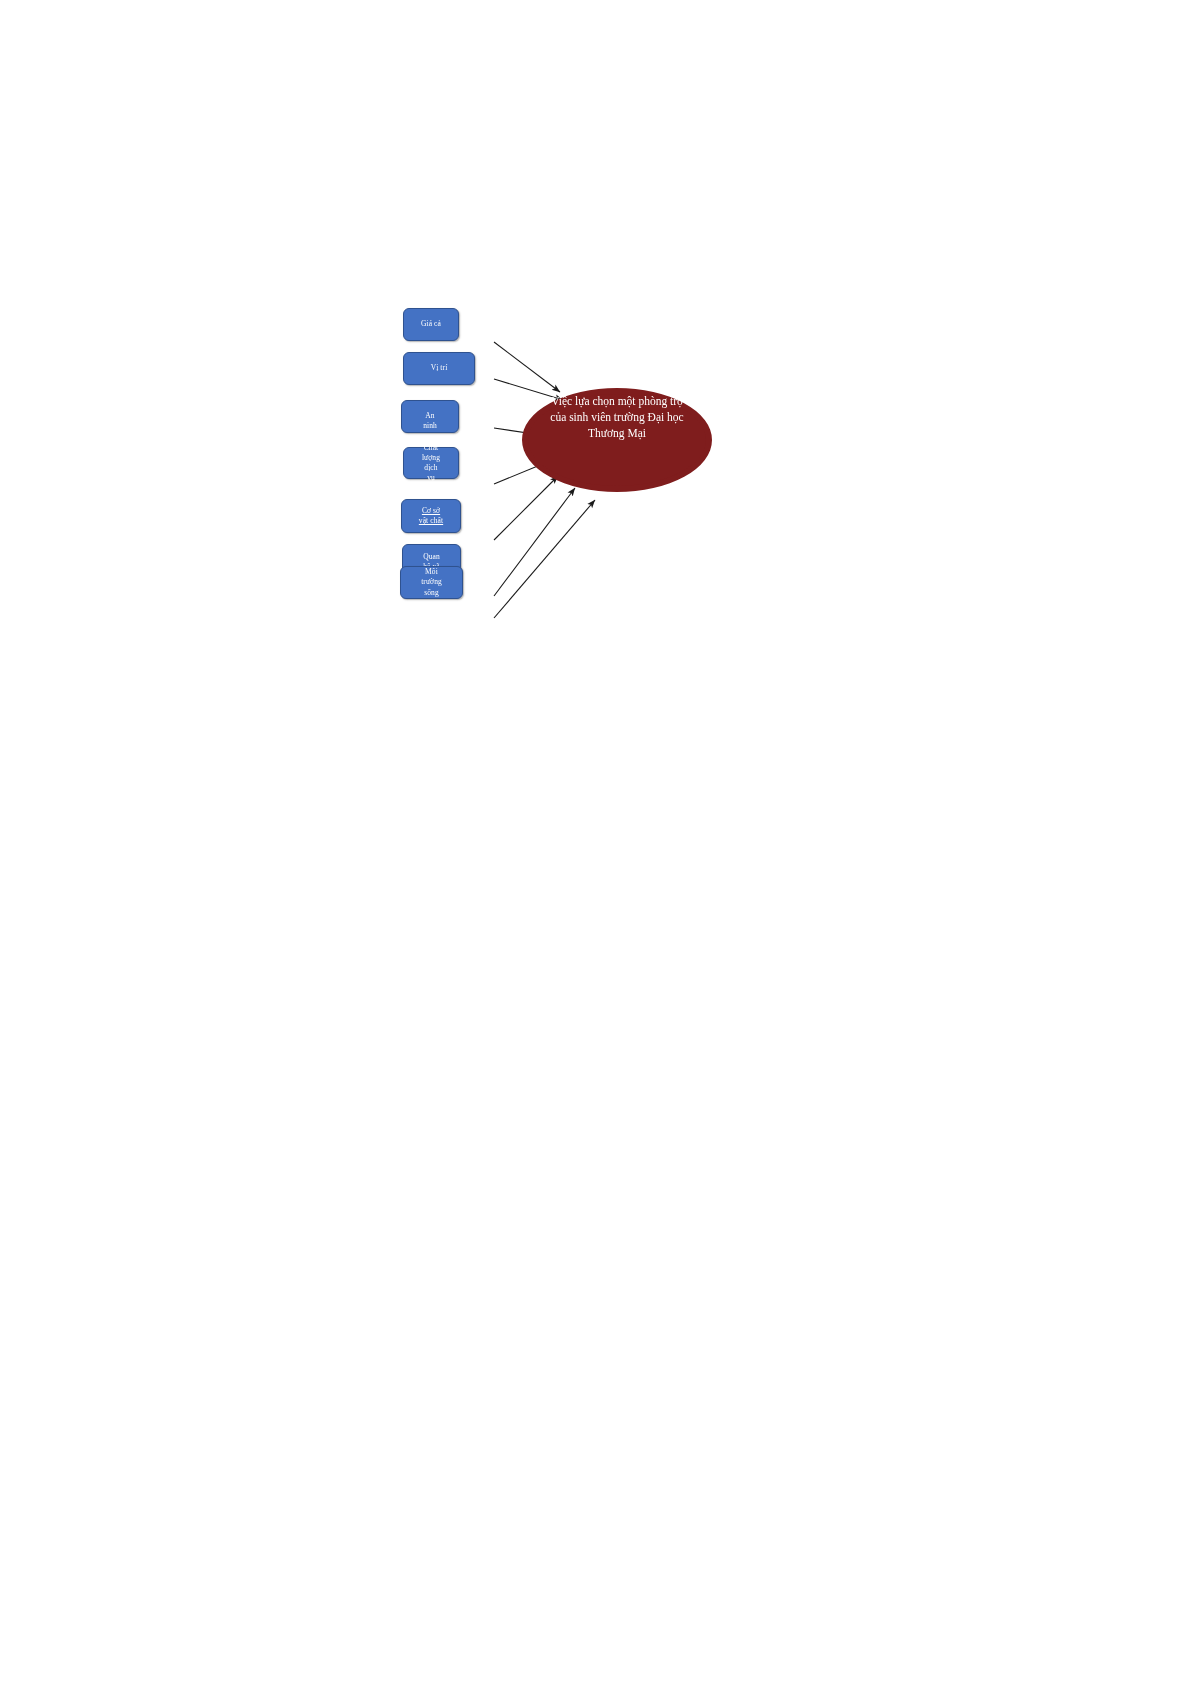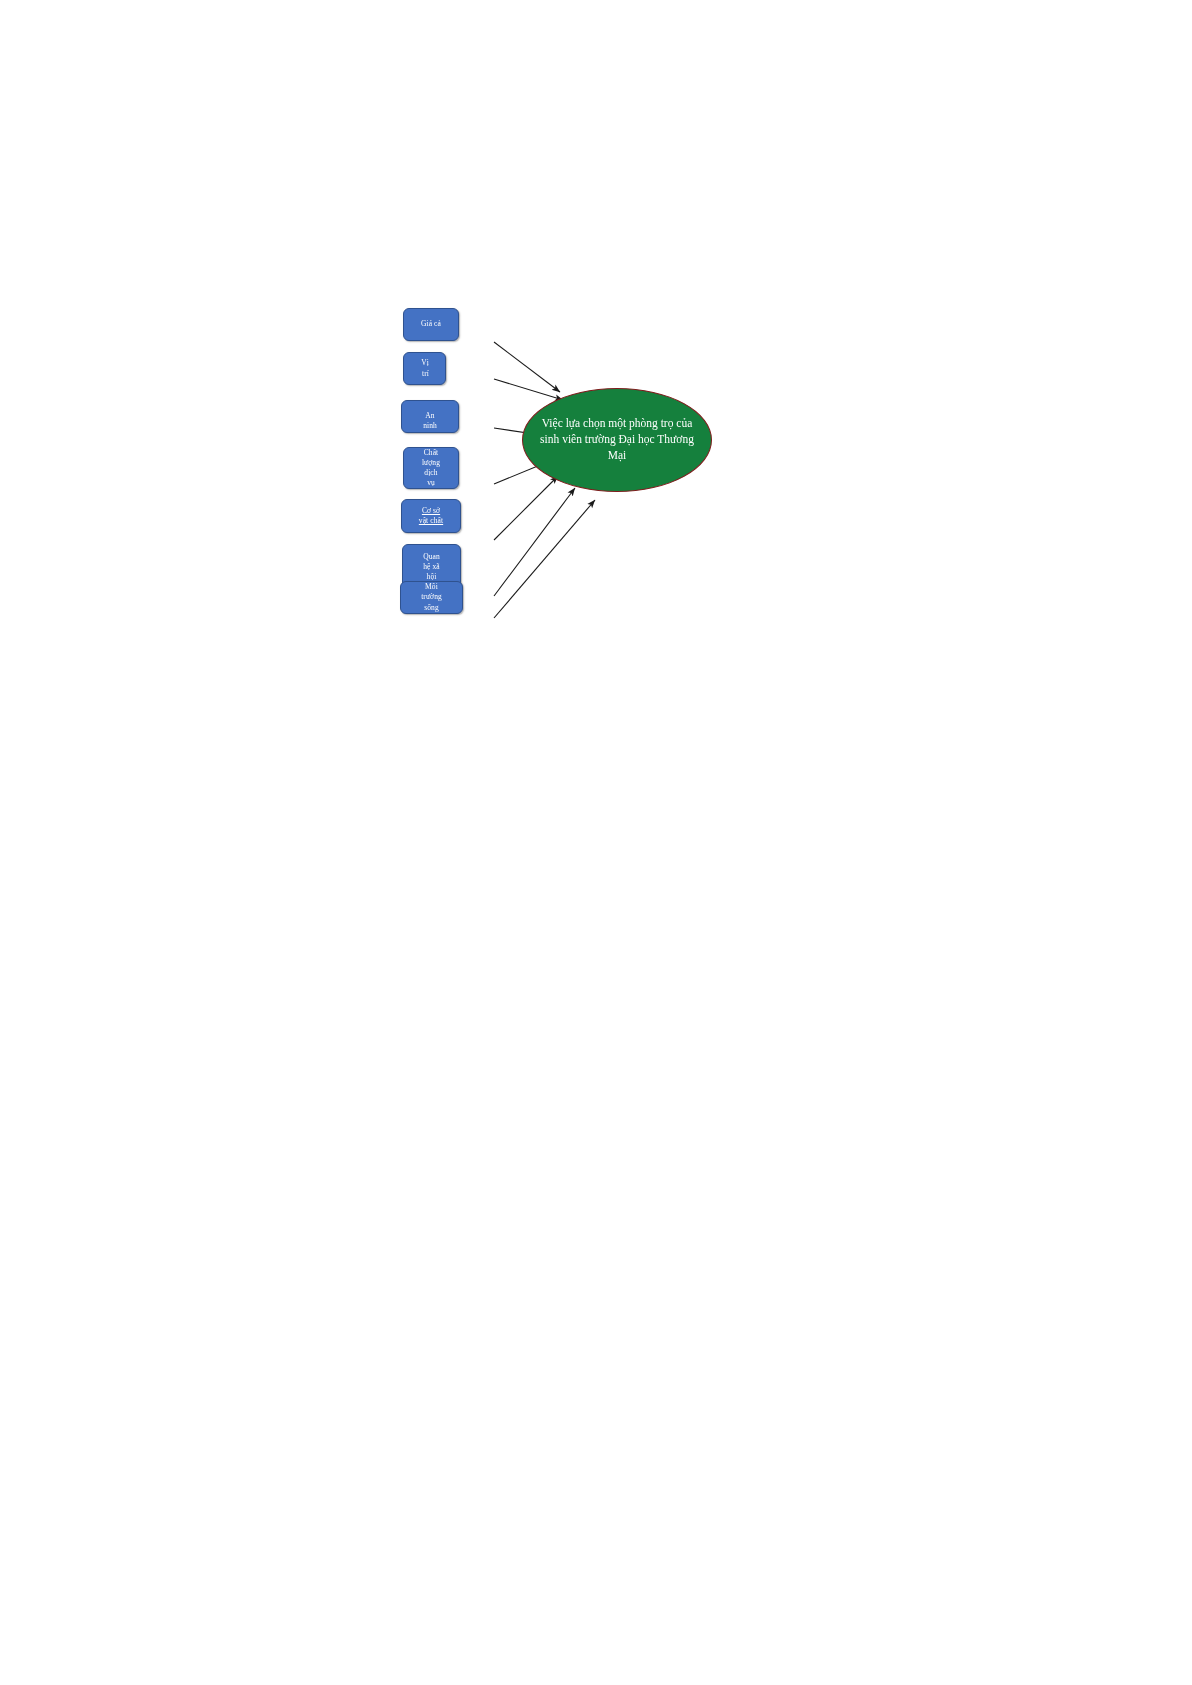--- a/index.html
+++ b/index.html
@@ -47,26 +47,26 @@
     box-shadow: 1px 1px 1.5px rgba(80,80,80,0.45);
     padding: 1px 16px;
   }
   .node-box span {
     display: block;
     width: 100%;
   }
   .ellipse-node {
     position: absolute;
     box-sizing: border-box;
-    background: #15803d;
-    border: 1px solid #7f1d1d;
+    background: #7f1d1d;
+    border: 6px solid #7f1d1d;
     border-radius: 50%;
     color: #ffffff;
     display: flex;
-    align-items: center;
+    align-items: flex-start;
     justify-content: center;
     text-align: center;
     font-size: 11.5px;
     line-height: 1.38;
   }
   .ellipse-node span {
     display: block;
     width: 84%;
   }
   svg.arrows {
@@ -106,41 +106,41 @@
 
     <line x1="494" y1="596" x2="575" y2="488" marker-end="url(#ah)"></line>
 
     <line x1="494" y1="618" x2="595" y2="500" marker-end="url(#ah)"></line>
   </svg>
 
   <div class="node-box" style="left:403px; top:308px; width:56px; height:33px;">
     <span>Giá cả</span>
   </div>
 
-  <div class="node-box" style="left:403px; top:352px; width:43px; height:33px;text-align:right;">
+  <div class="node-box" style="left:403px; top:352px; width:72px; height:33px;">
     <span>Vị trí</span>
   </div>
 
   <div class="node-box" style="left:401px; top:400px; width:58px; height:33px;align-items:flex-end;">
     <span>An ninh</span>
   </div>
 
-  <div class="node-box" style="left:403px; top:447px; width:56px; height:42px;">
+  <div class="node-box" style="left:403px; top:447px; width:56px; height:32px;">
     <span>Chất lượng dịch vụ</span>
   </div>
 
   <div class="node-box" style="left:401px; top:499px; width:60px; height:34px;text-decoration:underline;">
     <span>Cơ sở vật chất</span>
   </div>
 
   <div class="node-box" style="left:402px; top:544px; width:59px; height:46px;">
     <span>Quan hệ xã hội</span>
   </div>
 
-  <div class="node-box" style="left:400px; top:581px; width:63px; height:33px;">
+  <div class="node-box" style="left:400px; top:566px; width:63px; height:33px;">
     <span>Môi trường sống</span>
   </div>
 
   <div class="ellipse-node" style="left:522px; top:388px; width:190px; height:104px;">
     <span>Việc lựa chọn một phòng trọ của sinh viên trường Đại học Thương Mại</span>
   </div>
 
 </div>
 
 <div class="page-border-bottom"></div>

